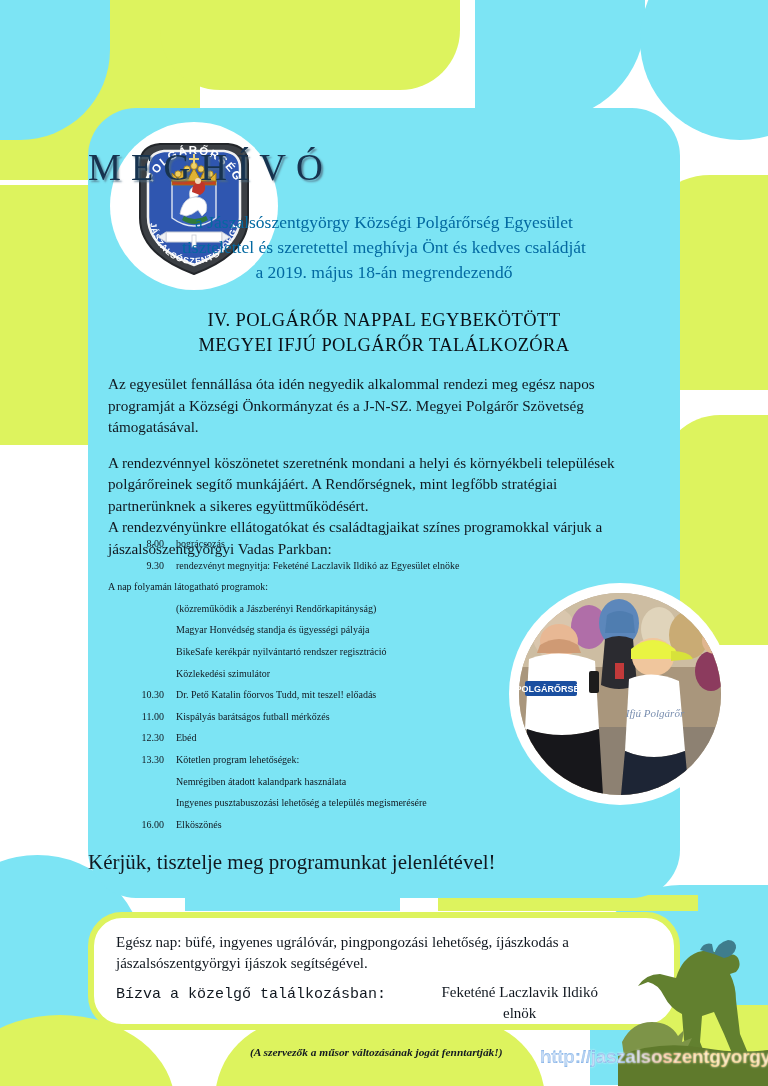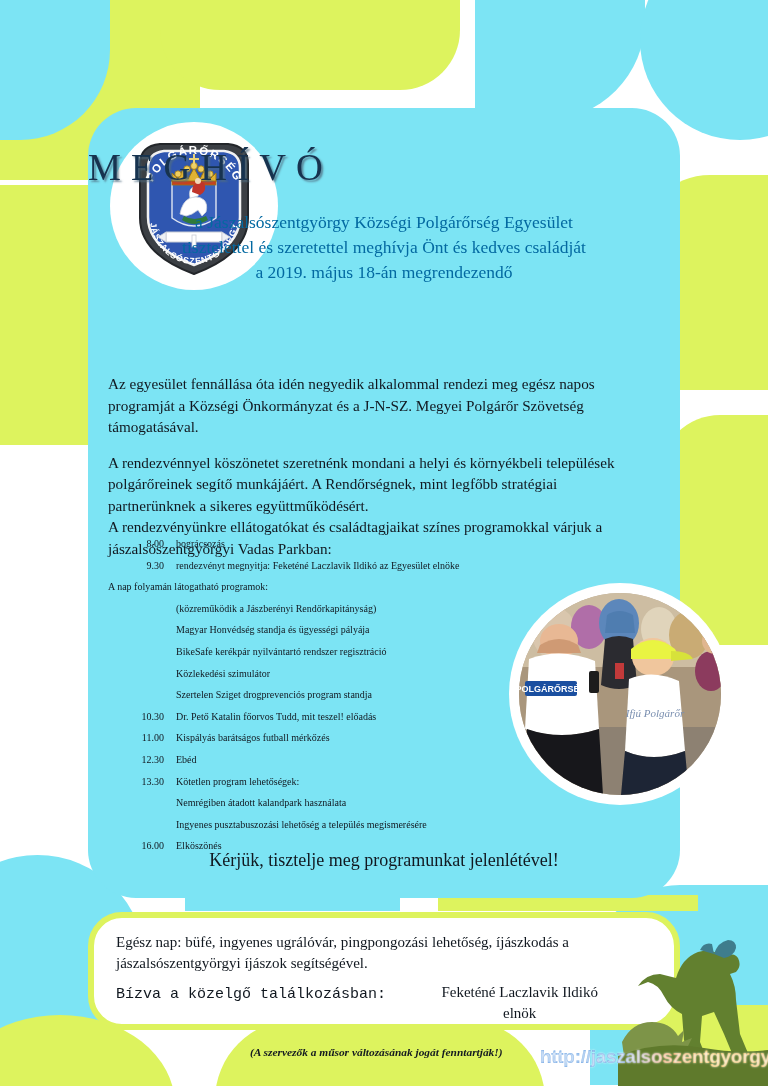--- a/index.html
+++ b/index.html
@@ -74,22 +74,22 @@
 
   .schedule{
     position:absolute;left:20px;right:20px;top:425px;
     font-size:10px;line-height:21.6px;color:#111820;
   }
   .srow{display:flex;align-items:flex-start;}
   .stime{width:56px;text-align:right;flex:0 0 56px;padding-right:12px;}
   .stext{flex:1 1 auto;}
   .srow.sub .stext{padding-left:68px;}
   .closing{
-    position:absolute;left:0;right:0;top:742px;text-align:center;
-    font-size:18px;color:#111820;
+    position:absolute;left:0;right:0;top:742px;
+    font-size:21px;color:#111820;
   }
 
   
   .photo-ring{
     position:absolute;left:509px;top:583px;width:222px;height:222px;
     background:#fff;border-radius:50%;
   }
   .photo{
     position:absolute;left:519px;top:593px;width:202px;height:202px;
     border-radius:50%;overflow:hidden;
@@ -200,20 +200,24 @@
       </div>
 
       <div class="title">MEGHÍVÓ</div>
 
       <div class="intro">
         <div>a Jászalsószentgyörgy Községi Polgárőrség Egyesület</div>
         <div>tisztelettel és szeretettel meghívja Önt és kedves családját</div>
         <div>a 2019. május 18-án megrendezendő</div>
       </div>
 
+      <div class="subtitle">
+        <div>IV. POLGÁRŐR NAPPAL EGYBEKÖTÖTT</div>
+        <div>MEGYEI IFJÚ POLGÁRŐR TALÁLKOZÓRA</div>
+      </div>
 
       <div class="body-text">
         <p>Az egyesület fennállása óta idén negyedik alkalommal rendezi meg egész napos programját a Községi Önkormányzat és a J-N-SZ. Megyei Polgárőr Szövetség támogatásával.</p>
         <p style="margin-bottom:0">A rendezvénnyel köszönetet szeretnénk mondani a helyi és környékbeli települések polgárőreinek segítő munkájáért. A Rendőrségnek, mint legfőbb stratégiai partnerünknek a sikeres együttműködésért.</p>
         <p>A rendezvényünkre ellátogatókat és családtagjaikat színes programokkal várjuk a jászalsószentgyörgyi Vadas Parkban:</p>
       </div>
 
       <div class="schedule">
           <div class="srow">
             <div class="stime">8.00</div>
@@ -230,23 +234,20 @@
             <div class="stext">(közreműködik a Jászberényi Rendőrkapitányság)</div>
           </div>
           <div class="srow sub">
             <div class="stext">Magyar Honvédség standja és ügyességi pályája</div>
           </div>
           <div class="srow sub">
             <div class="stext">BikeSafe kerékpár nyilvántartó rendszer regisztráció</div>
           </div>
           <div class="srow sub">
             <div class="stext">Közlekedési szimulátor</div>
-          </div>
-          <div class="srow sub">
-            <div class="stext">Szertelen Sziget drogprevenciós program standja</div>
           </div>
           <div class="srow">
             <div class="stime">10.30</div>
             <div class="stext">Dr. Pető Katalin főorvos Tudd, mit teszel! előadás</div>
           </div>
           <div class="srow">
             <div class="stime">11.00</div>
             <div class="stext">Kispályás barátságos futball mérkőzés</div>
           </div>
           <div class="srow">

